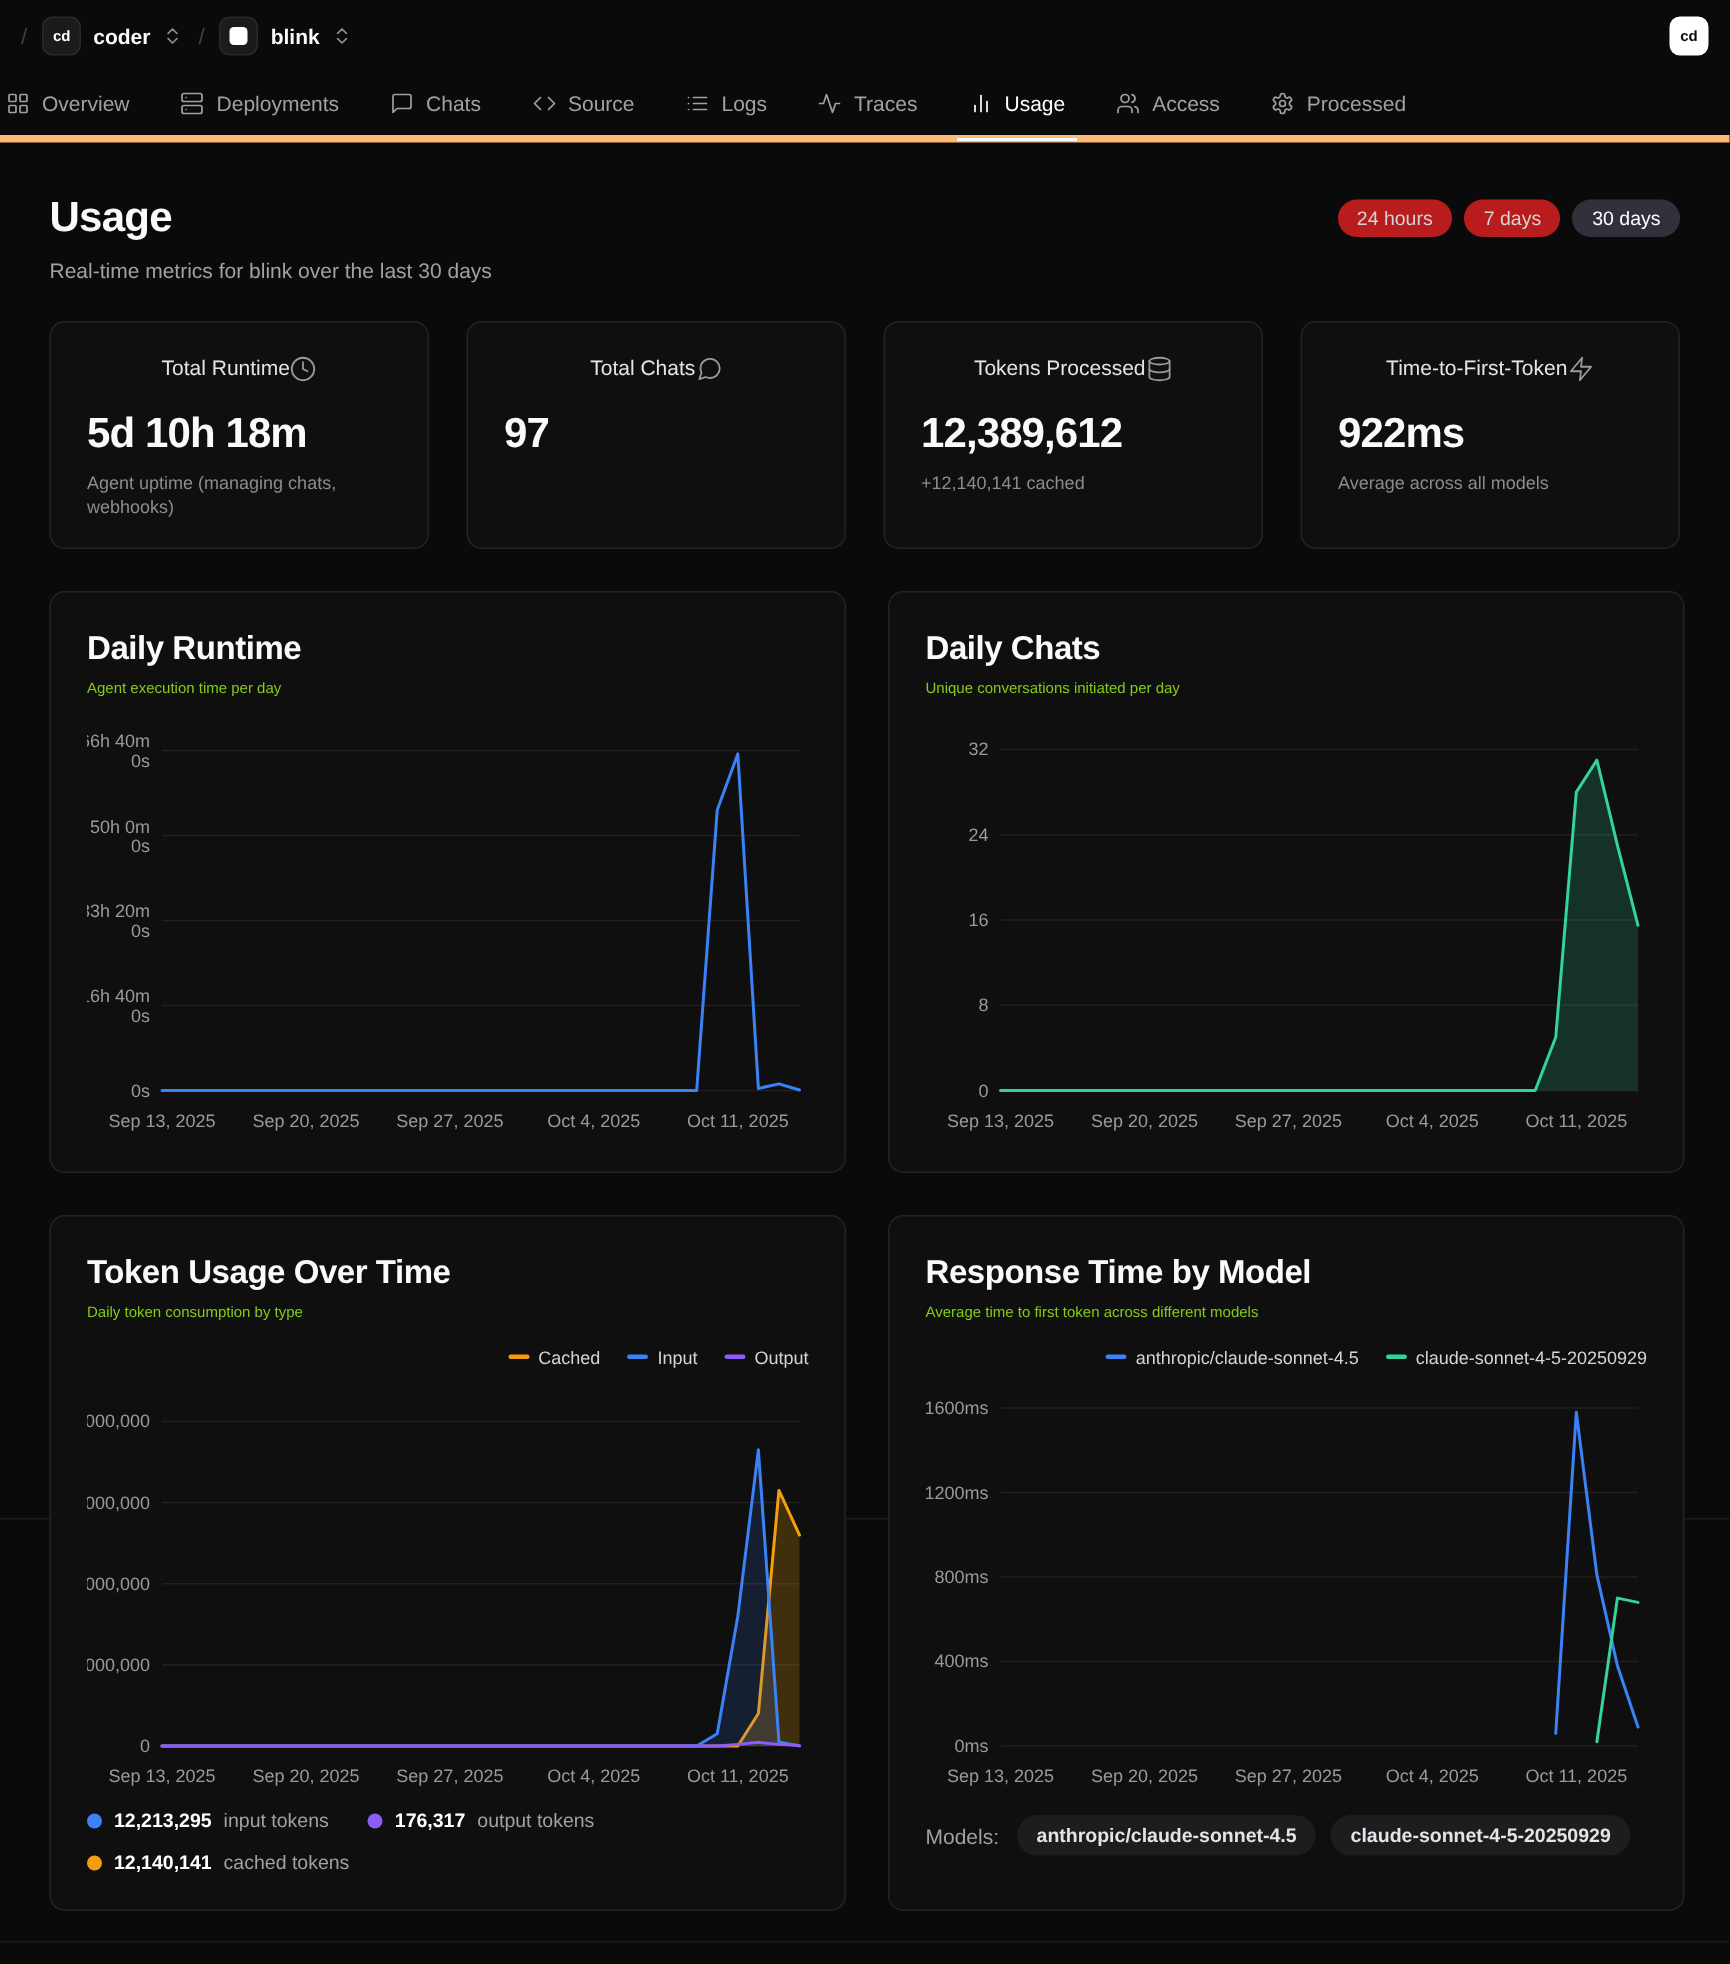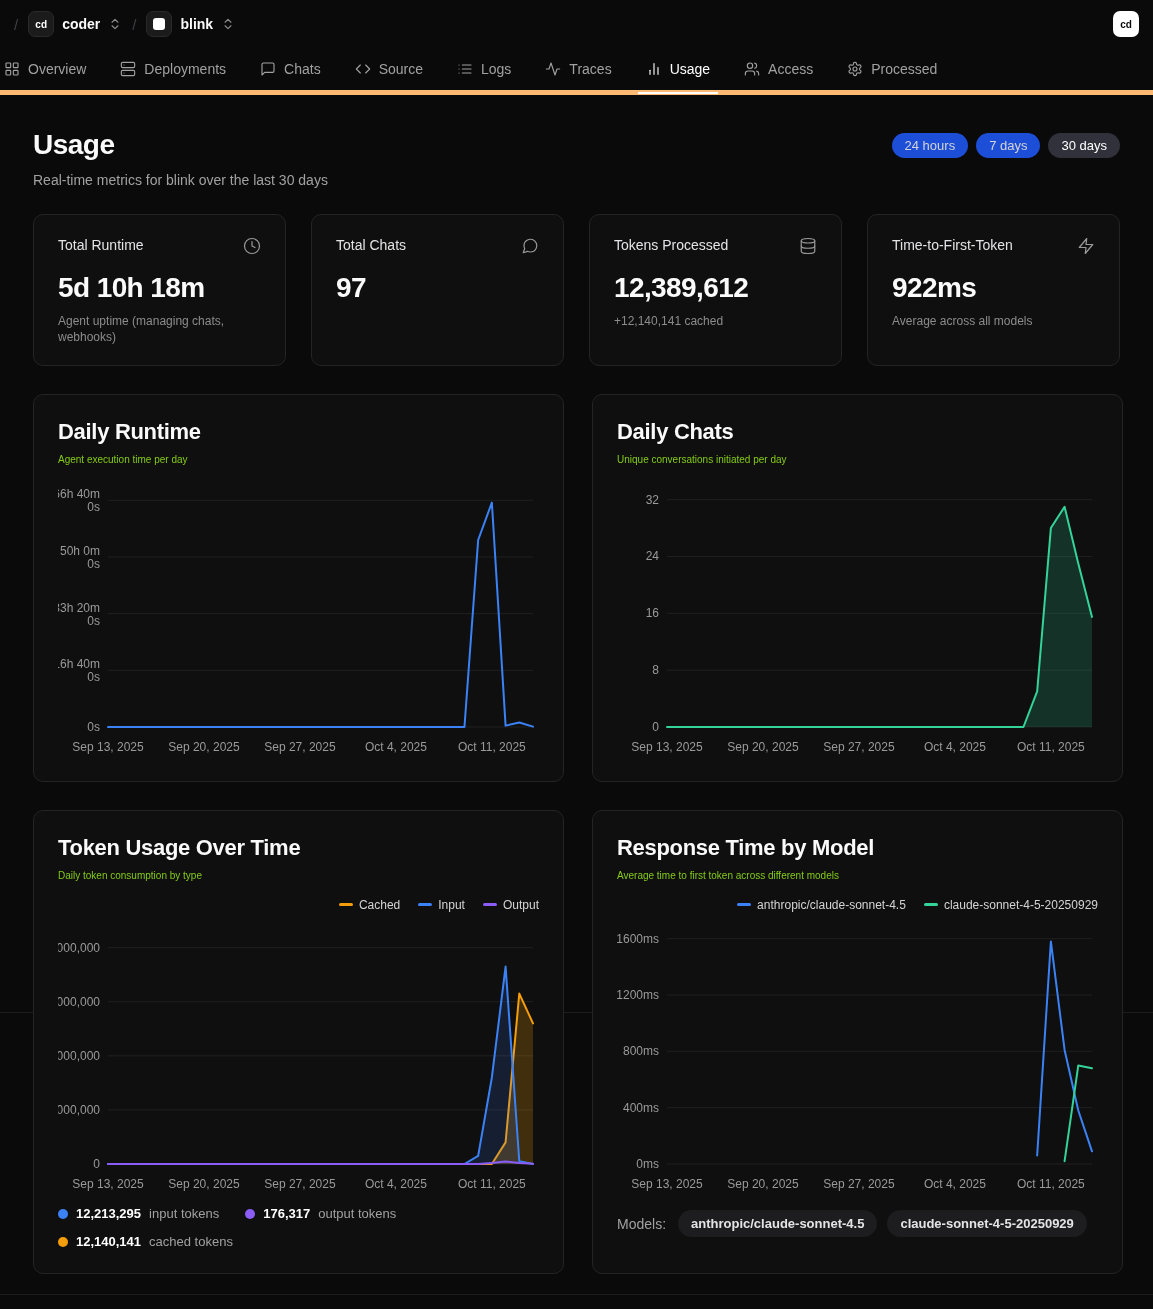--- a/index.html
+++ b/index.html
@@ -32,27 +32,27 @@
   .tab svg { flex:0 0 auto; }
   .tab.active { color:#fff; }
   .tab.active::after { content:''; position:absolute; left:-8px; right:-8px; bottom:-1px; height:2px; background:#fff; }
 
   
   .main { padding:0 33px 20px; position:relative; z-index:1; }
   .page-header { display:flex; justify-content:space-between; align-items:flex-start; padding-top:34px; }
   .page-title { font-size:28px; font-weight:700; letter-spacing:-0.5px; margin:0; }
   .page-sub { font-size:14px; color:#a1a1a1; margin-top:11px; }
   .pills { display:flex; gap:8px; margin-top:4px; }
-  .pill { padding:5px 13px; border-radius:999px; background:#1d4ed8; color:#d4d4d4; font-size:13px; cursor:pointer; }
+  .pill { padding:5px 13px; border-radius:999px; background:#b91c1c; color:#d4d4d4; font-size:13px; cursor:pointer; }
   .pill.active { background:#30313a; color:#fff; }
 
   
   .stats { display:grid; grid-template-columns:repeat(4,1fr); gap:25px; margin-top:26px; }
   .stat-card { background:#0f0f0f; border:1px solid #242424; border-radius:10px; padding:22px 24px; height:152px; }
-  .stat-top { display:flex; justify-content:space-between; align-items:flex-start; }
+  .stat-top { display:flex; justify-content:center; align-items:flex-start; }
   .stat-label { font-size:14px; color:#e4e4e7; }
   .stat-icon { color:#9a9a9a; }
   .stat-value { font-size:28px; font-weight:700; letter-spacing:-0.6px; margin-top:13px; }
   .stat-caption { font-size:12px; color:#8c8c8c; margin-top:9px; line-height:1.35; max-width:200px; }
 
   
   .charts { display:grid; grid-template-columns:1fr 1fr; gap:28px; margin-top:28px; }
   .chart-card { background:#0f0f0f; border:1px solid #242424; border-radius:10px; padding:24px; }
   .chart-title { font-size:22px; font-weight:700; letter-spacing:-0.3px; margin:0; }
   .chart-sub { font-size:10px; color:#84cc16; margin-top:9px; }

